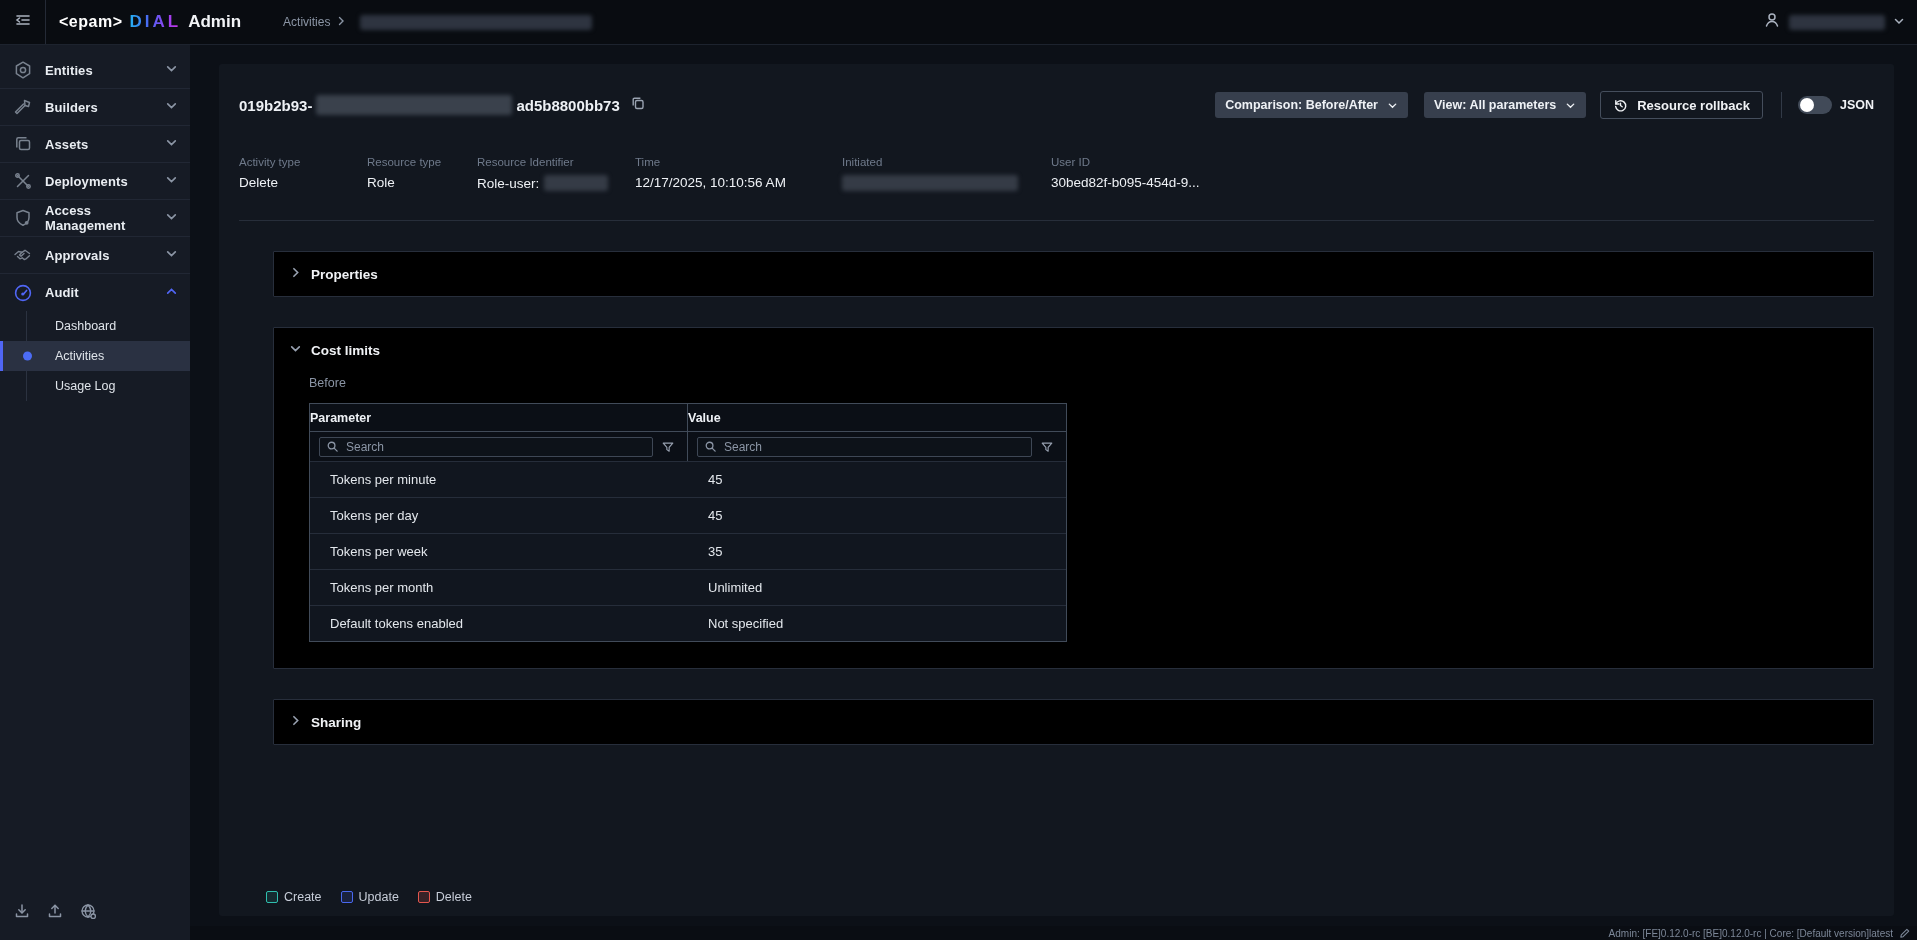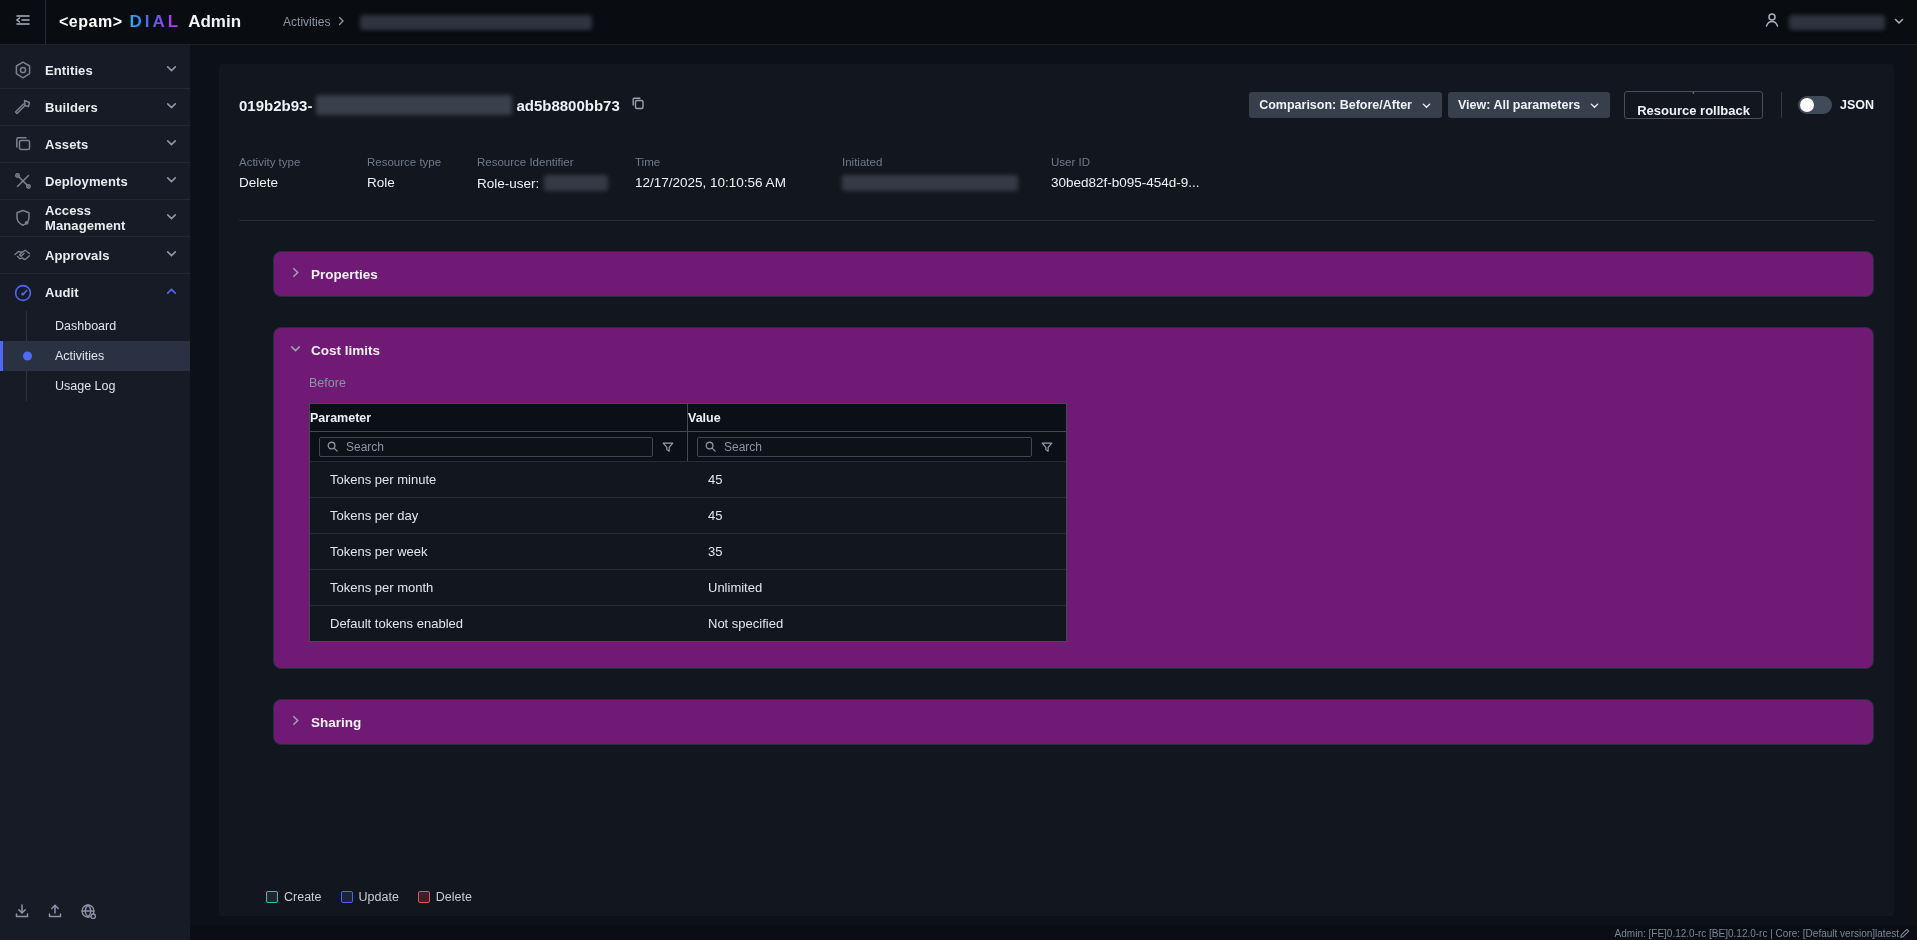--- a/index.html
+++ b/index.html
@@ -42,37 +42,37 @@
   
   .main { position:absolute; top:45px; left:190px; right:0; bottom:0; background:#0c1017; }
   .card { position:absolute; left:29px; right:23px; top:19px; bottom:24px; background:#12171f; border-radius:3px; padding:0 20px; }
 
   .title-row { display:flex; align-items:center; margin-top:25px; height:32px; }
   .page-title { font-size:15px; font-weight:700; display:flex; align-items:center; white-space:nowrap; }
   .title-redacted { width:196px; height:20px; margin:0 4px; background:#3a414c; }
   .copy-icon { margin-left:10px; color:#9aa3b1; cursor:pointer; }
   .actions { margin-left:auto; display:flex; align-items:center; }
   .dd-btn { height:26px; background:#373f4d; border:none; border-radius:3px; padding:0 10px; font-family:inherit; font-size:12.5px; font-weight:600; color:#eef1f5; display:flex; align-items:center; gap:9px; cursor:pointer; }
-  .dd-btn + .dd-btn { margin-left:6px; }
-  .rollback-btn { margin-left:14px; height:28px; background:transparent; border:1px solid #454e5c; border-radius:3px; padding:0 12px; font-family:inherit; font-size:13px; font-weight:700; color:#f0f2f5; display:flex; align-items:center; gap:9px; cursor:pointer;flex-direction:column; }
+  .dd-btn + .dd-btn { margin-left:16px; }
+  .rollback-btn { margin-left:14px; height:28px; background:transparent; border:1px solid #454e5c; border-radius:3px; padding:0 12px; font-family:inherit; font-size:13px; font-weight:700; color:#f0f2f5; display:flex; align-items:center; gap:9px; cursor:pointer; }
   .vdiv { width:1px; height:26px; background:#323a47; margin:0 16px 0 18px; }
   .toggle { position:relative; width:34px; height:18px; border-radius:9px; background:#414a58; cursor:pointer; flex:0 0 auto; }
   .toggle .knob { position:absolute; left:2px; top:2px; width:14px; height:14px; border-radius:50%; background:#ffffff; }
   .json-label { margin-left:8px; font-size:12.5px; font-weight:700; color:#f0f2f5; }
 
   .meta-row { display:flex; margin-top:35px; }
   .meta-col .m-label { font-size:11.5px; color:#6f7a8b; }
   .meta-col .m-value { margin-top:7px; font-size:13.5px; color:#eef1f5; display:flex; align-items:center; white-space:nowrap; }
   .mc1{width:128px} .mc2{width:110px} .mc3{width:158px} .mc4{width:207px} .mc5{width:209px} .mc6{flex:1}
   .id-redacted { width:64px; height:16px; margin-left:5px; background:#353b46; }
   .init-redacted { width:176px; height:16px; background:#353b46; }
 
   .divider { height:1px; background:#272e3a; margin-top:29px; }
 
-  .panel { background:#701a75; border:1px solid #272e3b; border-radius:8px; margin-left:34px; }
+  .panel { background:#000000; border:1px solid #272e3b; border-radius:1px; margin-left:34px; }
   .panel.mt { margin-top:30px; }
   .panel-head { height:44px; display:flex; align-items:center; padding:0 15px; gap:9px; cursor:pointer; }
   .panel-title { font-size:13.5px; font-weight:700; color:#f0f2f5; }
   .chev { color:#98a1b0; }
 
   .cost-body { display:flex; padding-bottom:26px; }
   .before-col { width:789px; padding-left:35px; }
   .after-col { flex:1; border-left:1px solid #2b3240; padding-left:30px; position:relative; }
   .col-label { font-size:12.5px; color:#8b95a5; margin:4px 0 13px; }
 
@@ -94,21 +94,21 @@
   .empty-state { position:absolute; left:50%; top:50%; transform:translate(-50%,-44%); text-align:center; color:#7b8593; }
   .empty-text { margin-top:11px; font-size:13px; color:#d9dee5; }
 
   .legend { display:flex; align-items:center; gap:19px; margin-top:145px; padding-left:27px; }
   .lg-item { display:flex; align-items:center; gap:6px; font-size:12.5px; color:#c7cdd8; }
   .lg-sq { width:12px; height:12px; border-radius:2px; border:1.5px solid; }
   .lg-create { border-color:#2fbfae; background:rgba(47,191,174,.12); }
   .lg-update { border-color:#4968ef; background:rgba(73,104,239,.15); }
   .lg-delete { border-color:#e4564e; background:rgba(228,86,78,.18); }
 
-  .statusbar { position:absolute; left:0; right:0; bottom:0; height:14px; background:#0a0d13; display:flex; align-items:center; justify-content:flex-end; padding-right:7px; font-size:10px; color:#7c8798; }
+  .statusbar { position:absolute; left:0; right:0; bottom:0; height:14px; background:#0a0d13; display:flex; align-items:center; justify-content:flex-end; gap:6px; padding-right:7px; font-size:10px; color:#7c8798; }
   .statusbar svg { cursor:pointer; }
 </style>
 </head>
 <body>
 
 <div class="app">
 
   <div class="topbar">
     <div class="tb-menu">
       <span>

